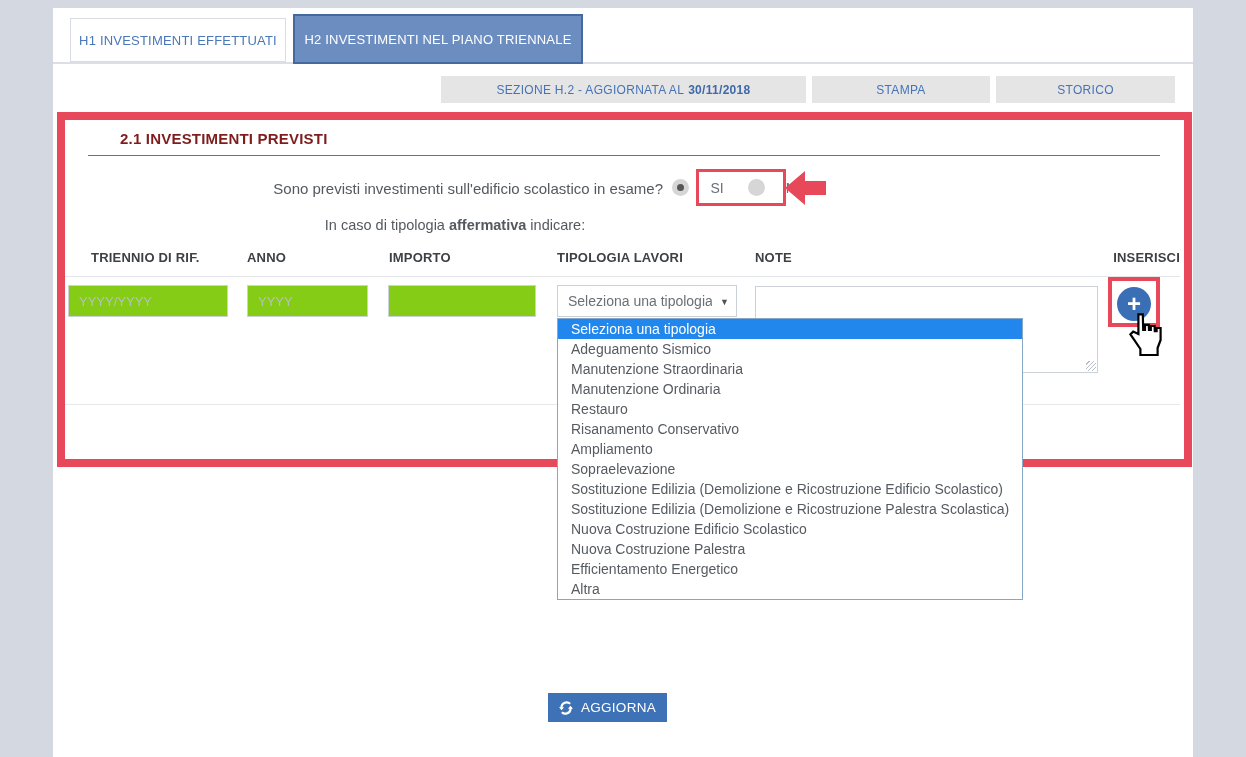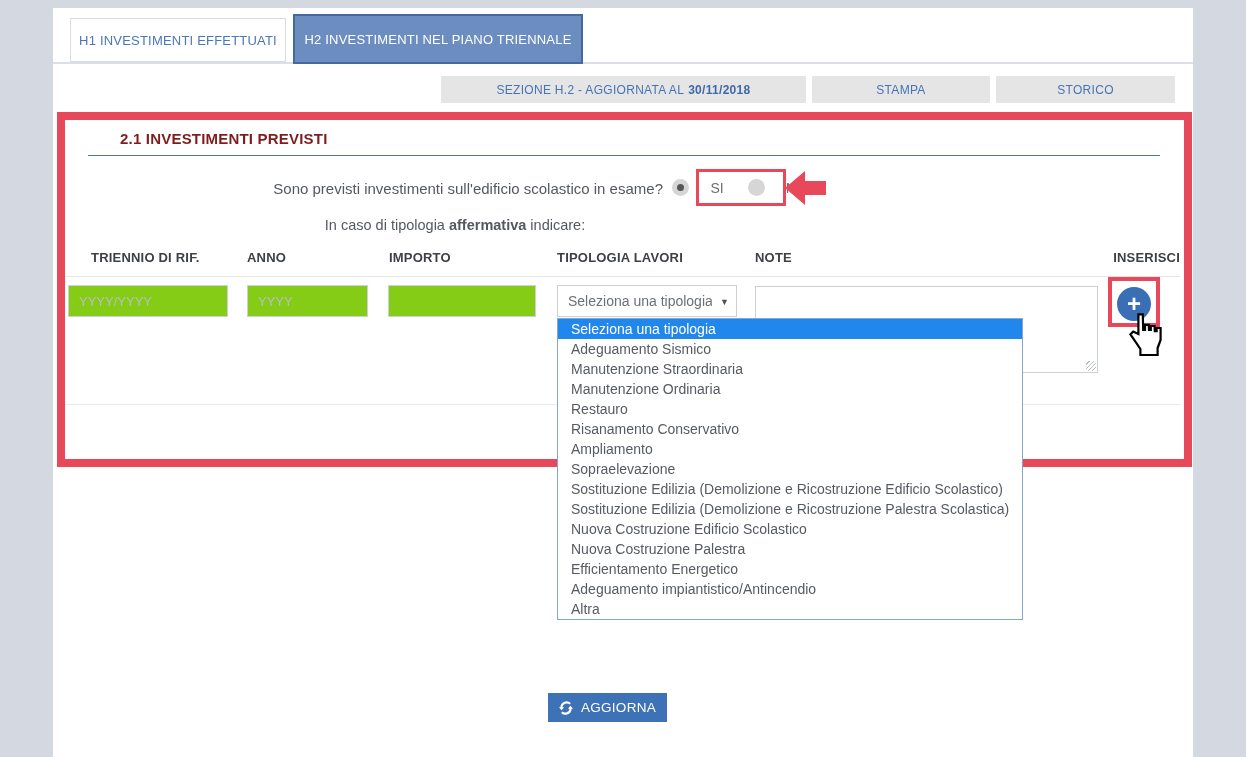--- a/index.html
+++ b/index.html
@@ -185,21 +185,20 @@
       <div class="dd-option">Manutenzione Ordinaria</div>
       <div class="dd-option">Restauro</div>
       <div class="dd-option">Risanamento Conservativo</div>
       <div class="dd-option">Ampliamento</div>
       <div class="dd-option">Sopraelevazione</div>
       <div class="dd-option">Sostituzione Edilizia (Demolizione e Ricostruzione Edificio Scolastico)</div>
       <div class="dd-option">Sostituzione Edilizia (Demolizione e Ricostruzione Palestra Scolastica)</div>
       <div class="dd-option">Nuova Costruzione Edificio Scolastico</div>
       <div class="dd-option">Nuova Costruzione Palestra</div>
       <div class="dd-option">Efficientamento Energetico</div>
-      <div class="dd-option">Adeguamento impiantistico/Antincendio</div>
       <div class="dd-option">Altra</div>
     </div>
 
   <button class="aggiorna-btn">
     <svg width="14" height="14" viewBox="0 0 16 16">
       <path d="M13.6 2.4 A7 7 0 0 0 1.6 7.2 L0 7.2 L2.9 10.5 L5.8 7.2 L3.9 7.2 A5 5 0 0 1 12 4 Z" fill="#ffffff"></path>
       <path d="M2.4 13.6 A7 7 0 0 0 14.4 8.8 L16 8.8 L13.1 5.5 L10.2 8.8 L12.1 8.8 A5 5 0 0 1 4 12 Z" fill="#ffffff"></path>
     </svg>
     <span>AGGIORNA</span>
   </button>

